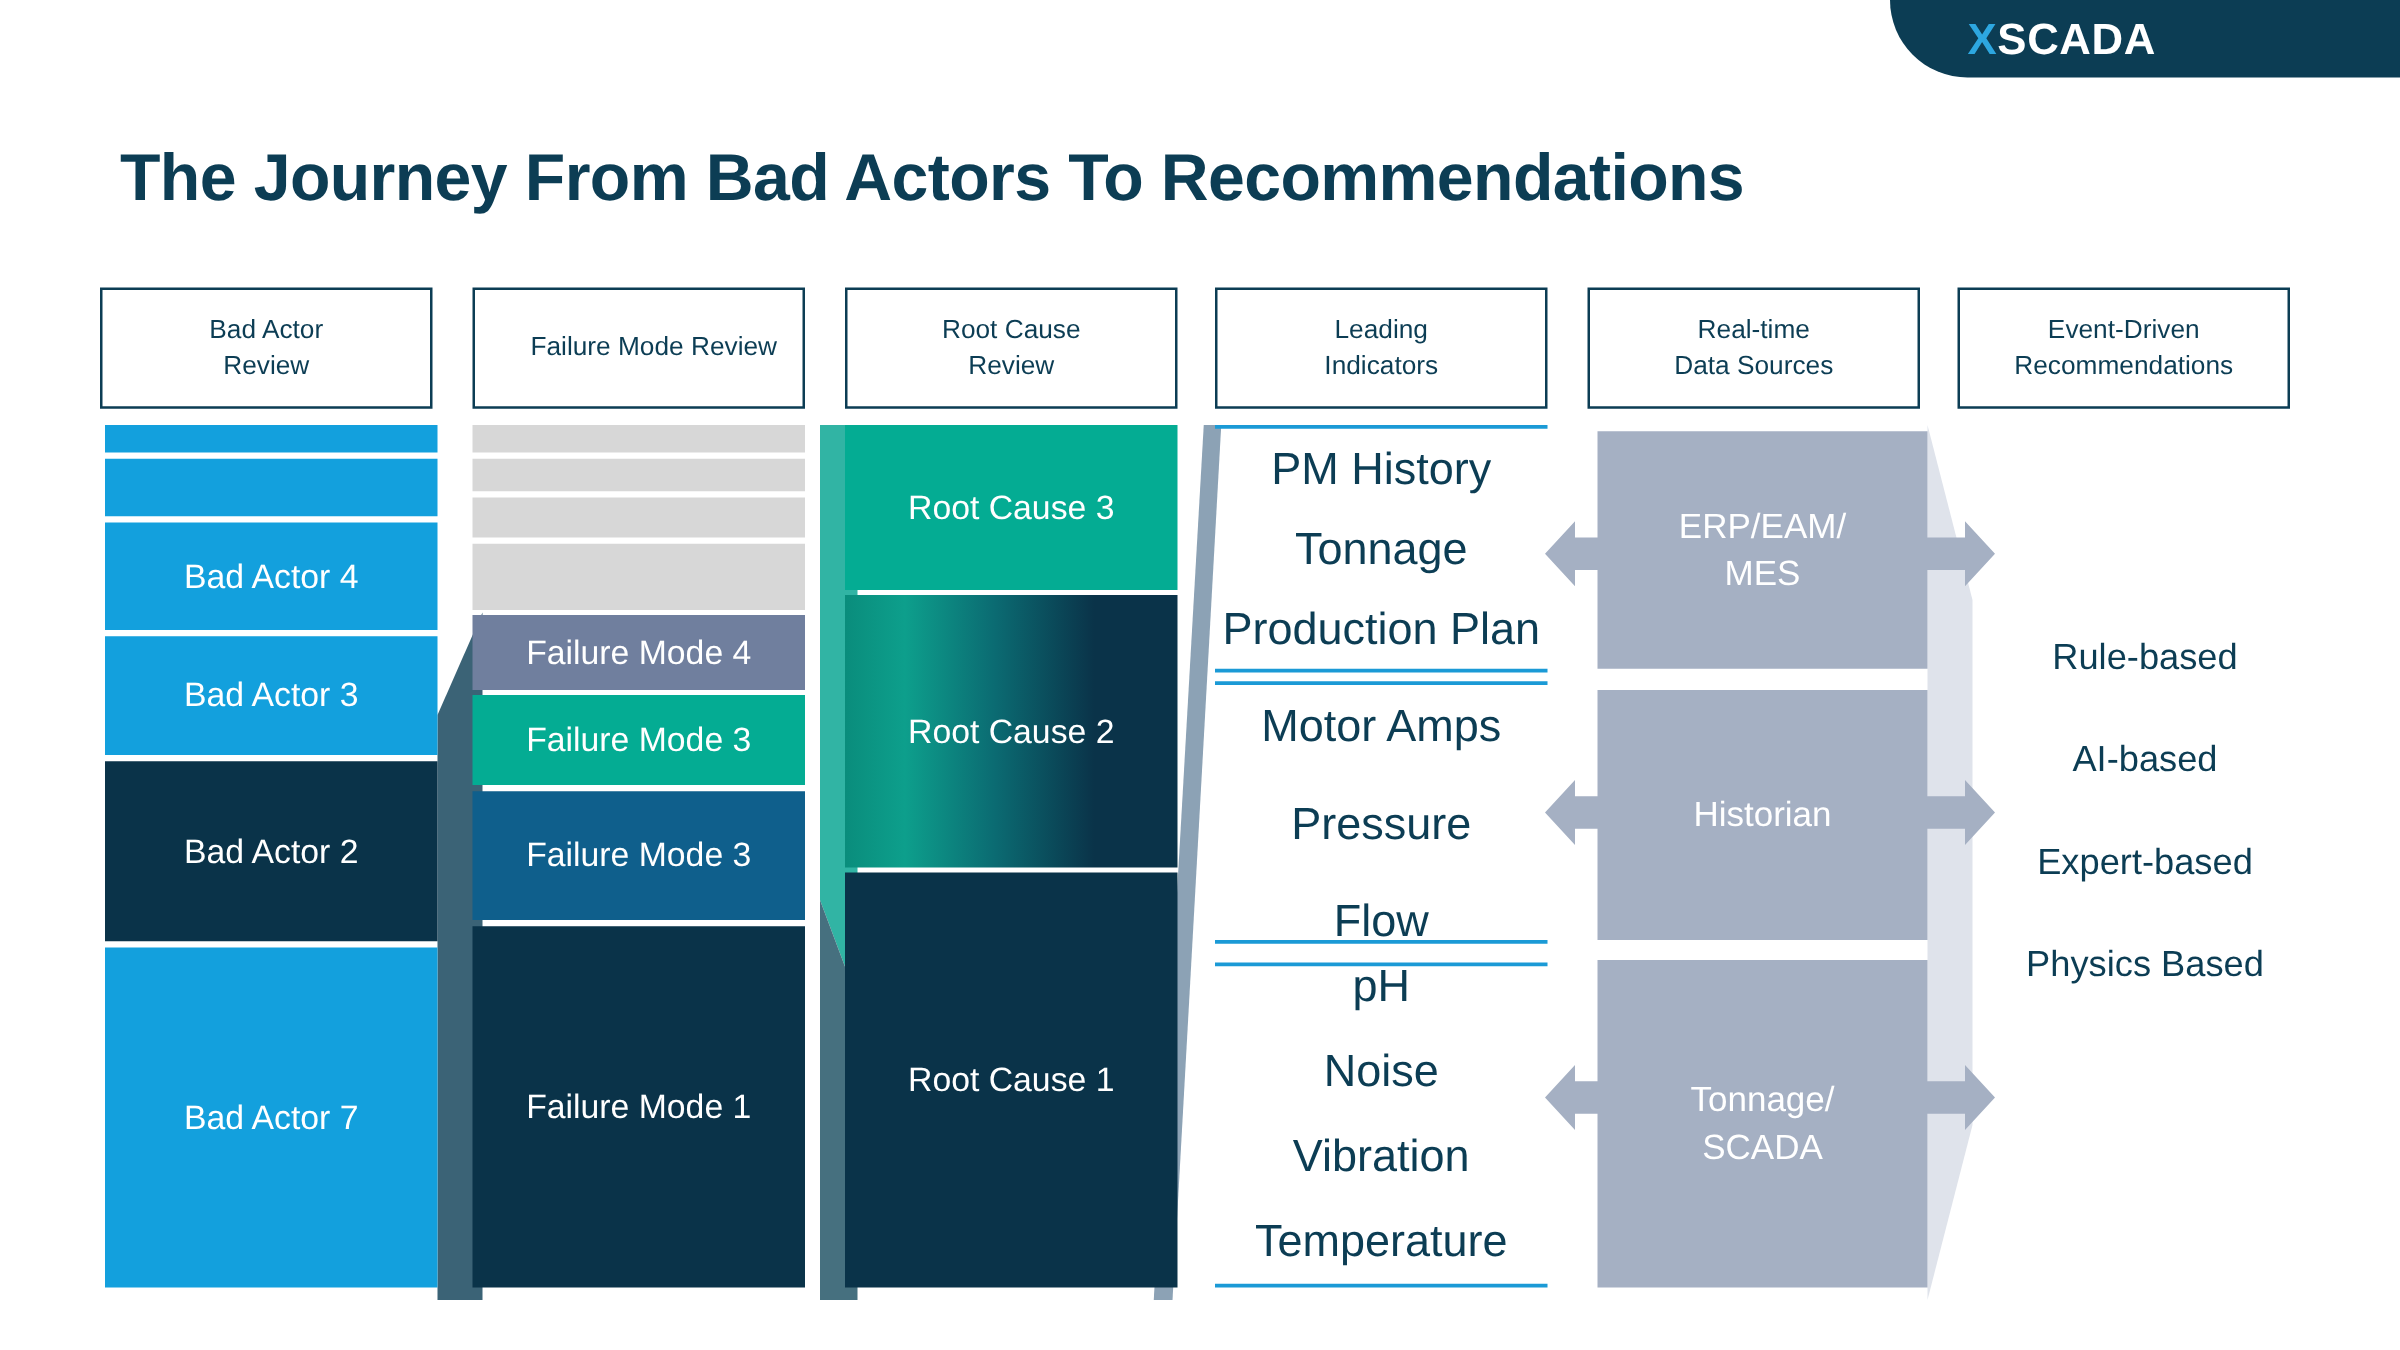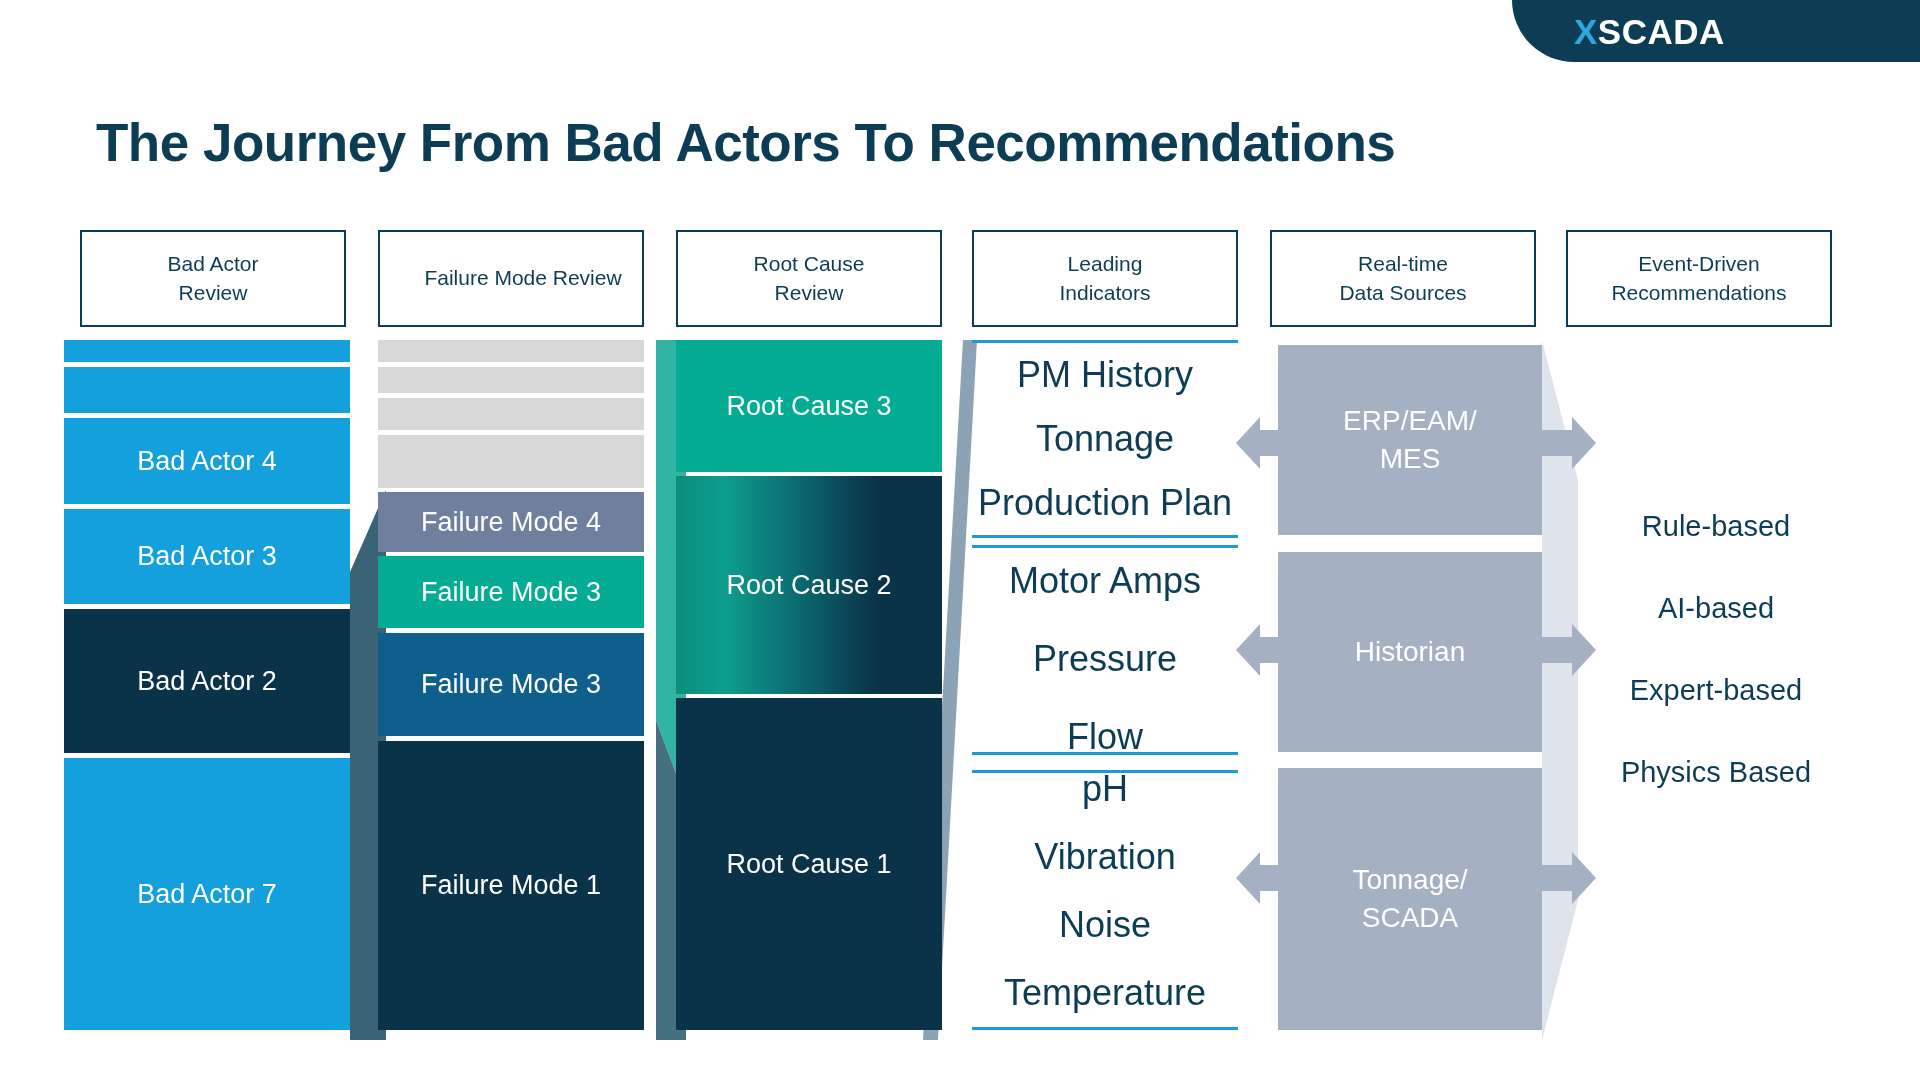--- a/index.html
+++ b/index.html
@@ -135,21 +135,21 @@
 </svg>
 
 <svg class="connector" style="left:920px;top:340px;width:110px;height:700px;" width="110" height="700">
   <polygon points="43,0 57,0 18,700 3,700" fill="#8ca2b5"></polygon>
 </svg>
 
 <svg class="connector" style="left:1528px;top:340px;width:110px;height:700px;" width="110" height="700">
   <polygon points="14,0 50,140 50,560 14,700" fill="#dfe3eb"></polygon>
 </svg>
 
-<div class="stack" id="stack-bad-actors" style="left:64px;top:340px;width:266px;height:690px;padding-left:20px;">
+<div class="stack" id="stack-bad-actors" style="left:84px;top:340px;width:266px;height:690px;">
   <div class="seg" style="top:0px;height:22px;background:#13a0dd;">
       <span></span>
     </div>
   <div class="seg" style="top:27px;height:46px;background:#13a0dd;">
       <span></span>
     </div>
   <div class="seg" style="top:78px;height:86px;background:#13a0dd;">
       <span>Bad Actor 4</span>
     </div>
   <div class="seg" style="top:169px;height:95px;background:#13a0dd;">
@@ -207,22 +207,22 @@
   <div class="li-item">Tonnage</div>
   <div class="li-item">Production Plan</div>
 </div>
 <div class="li-group" style="left:972px;top:545px;width:266px;height:228px;gap:12px;">
   <div class="li-item">Motor Amps</div>
   <div class="li-item">Pressure</div>
   <div class="li-item">Flow</div>
 </div>
 <div class="li-group" style="left:972px;top:752px;width:266px;height:278px;">
   <div class="li-item">pH</div>
+  <div class="li-item">Noise</div>
   <div class="li-item">Vibration</div>
-  <div class="li-item">Noise</div>
   <div class="li-item">Temperature</div>
 </div>
 
 <svg class="arrow" style="left:1236px;top:413px;width:56px;height:60px;" width="56" height="60">
   <polygon points="0,30 24,4 24,17 56,17 56,43 24,43 24,56" fill="#a5b0c3"></polygon>
 </svg>
 <svg class="arrow" style="left:1236px;top:620px;width:56px;height:60px;" width="56" height="60">
   <polygon points="0,30 24,4 24,17 56,17 56,43 24,43 24,56" fill="#a5b0c3"></polygon>
 </svg>
 <svg class="arrow" style="left:1236px;top:848px;width:56px;height:60px;" width="56" height="60">

